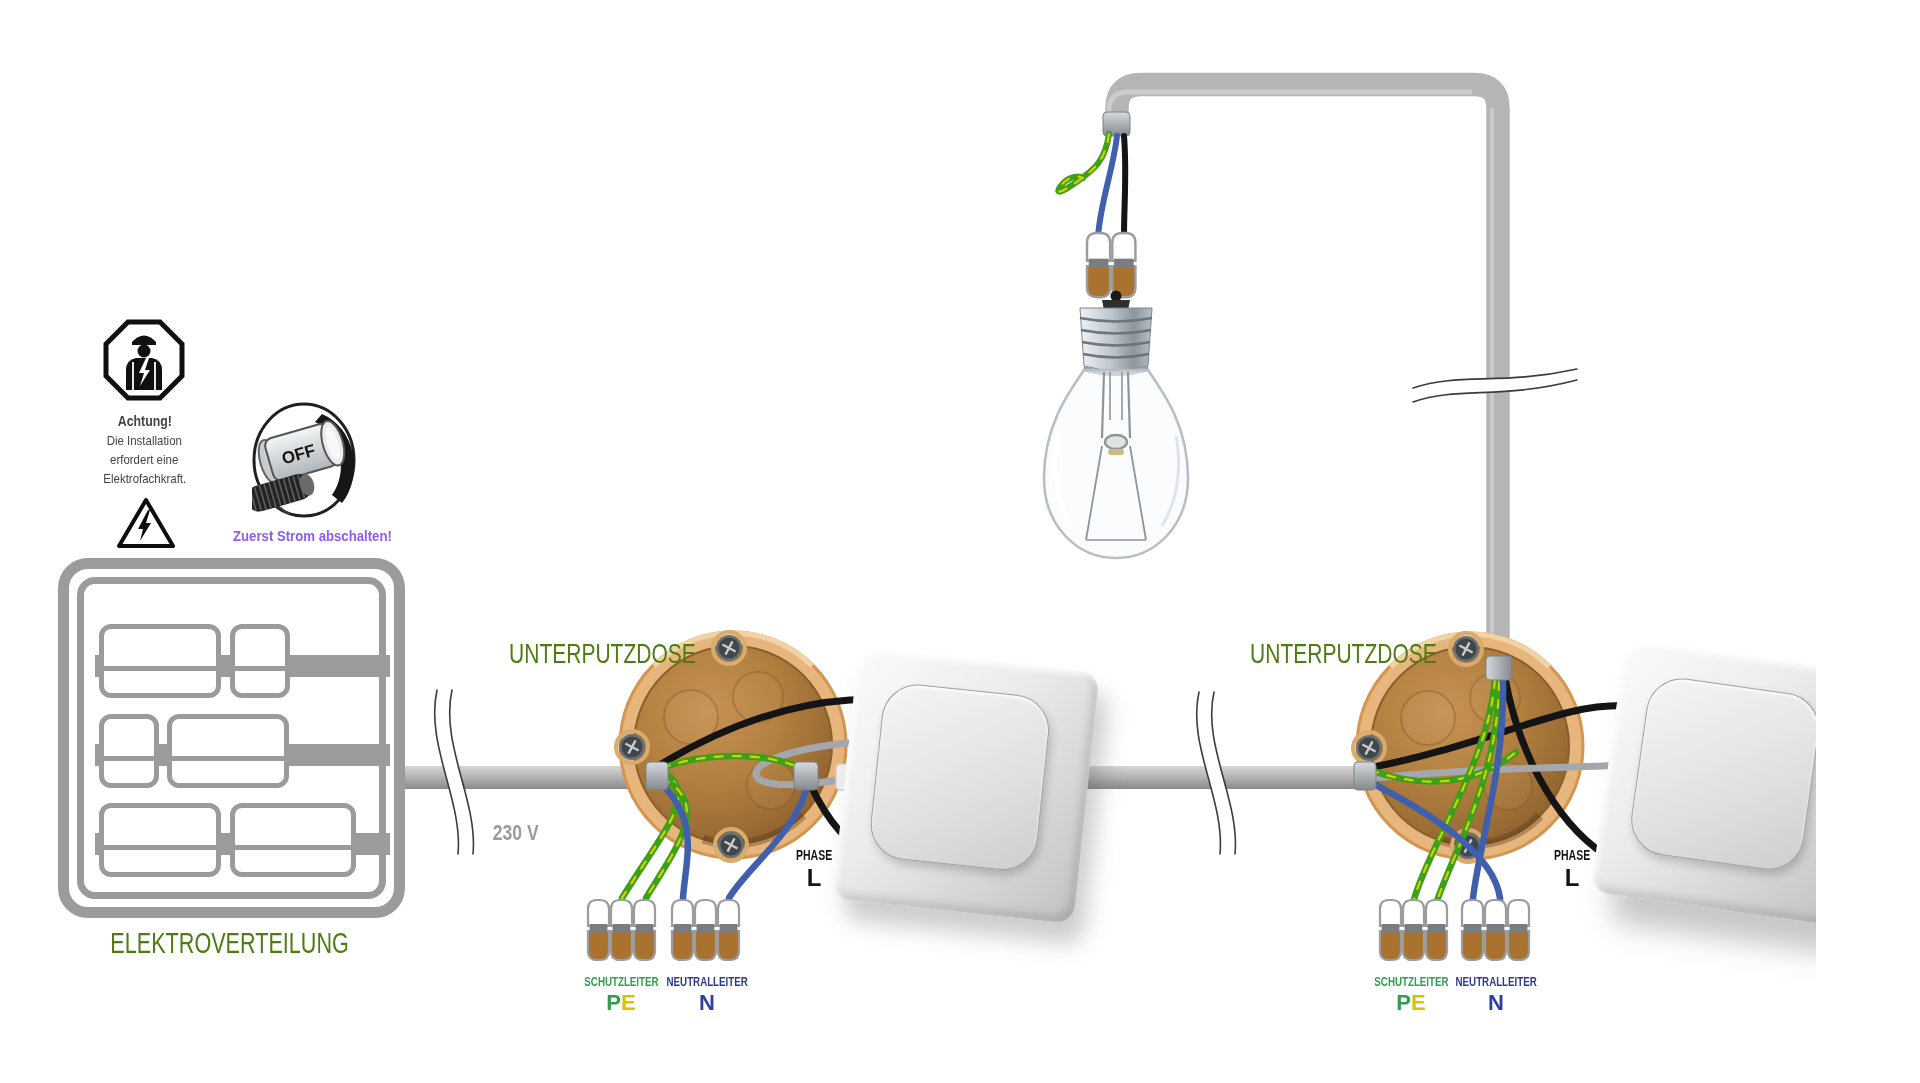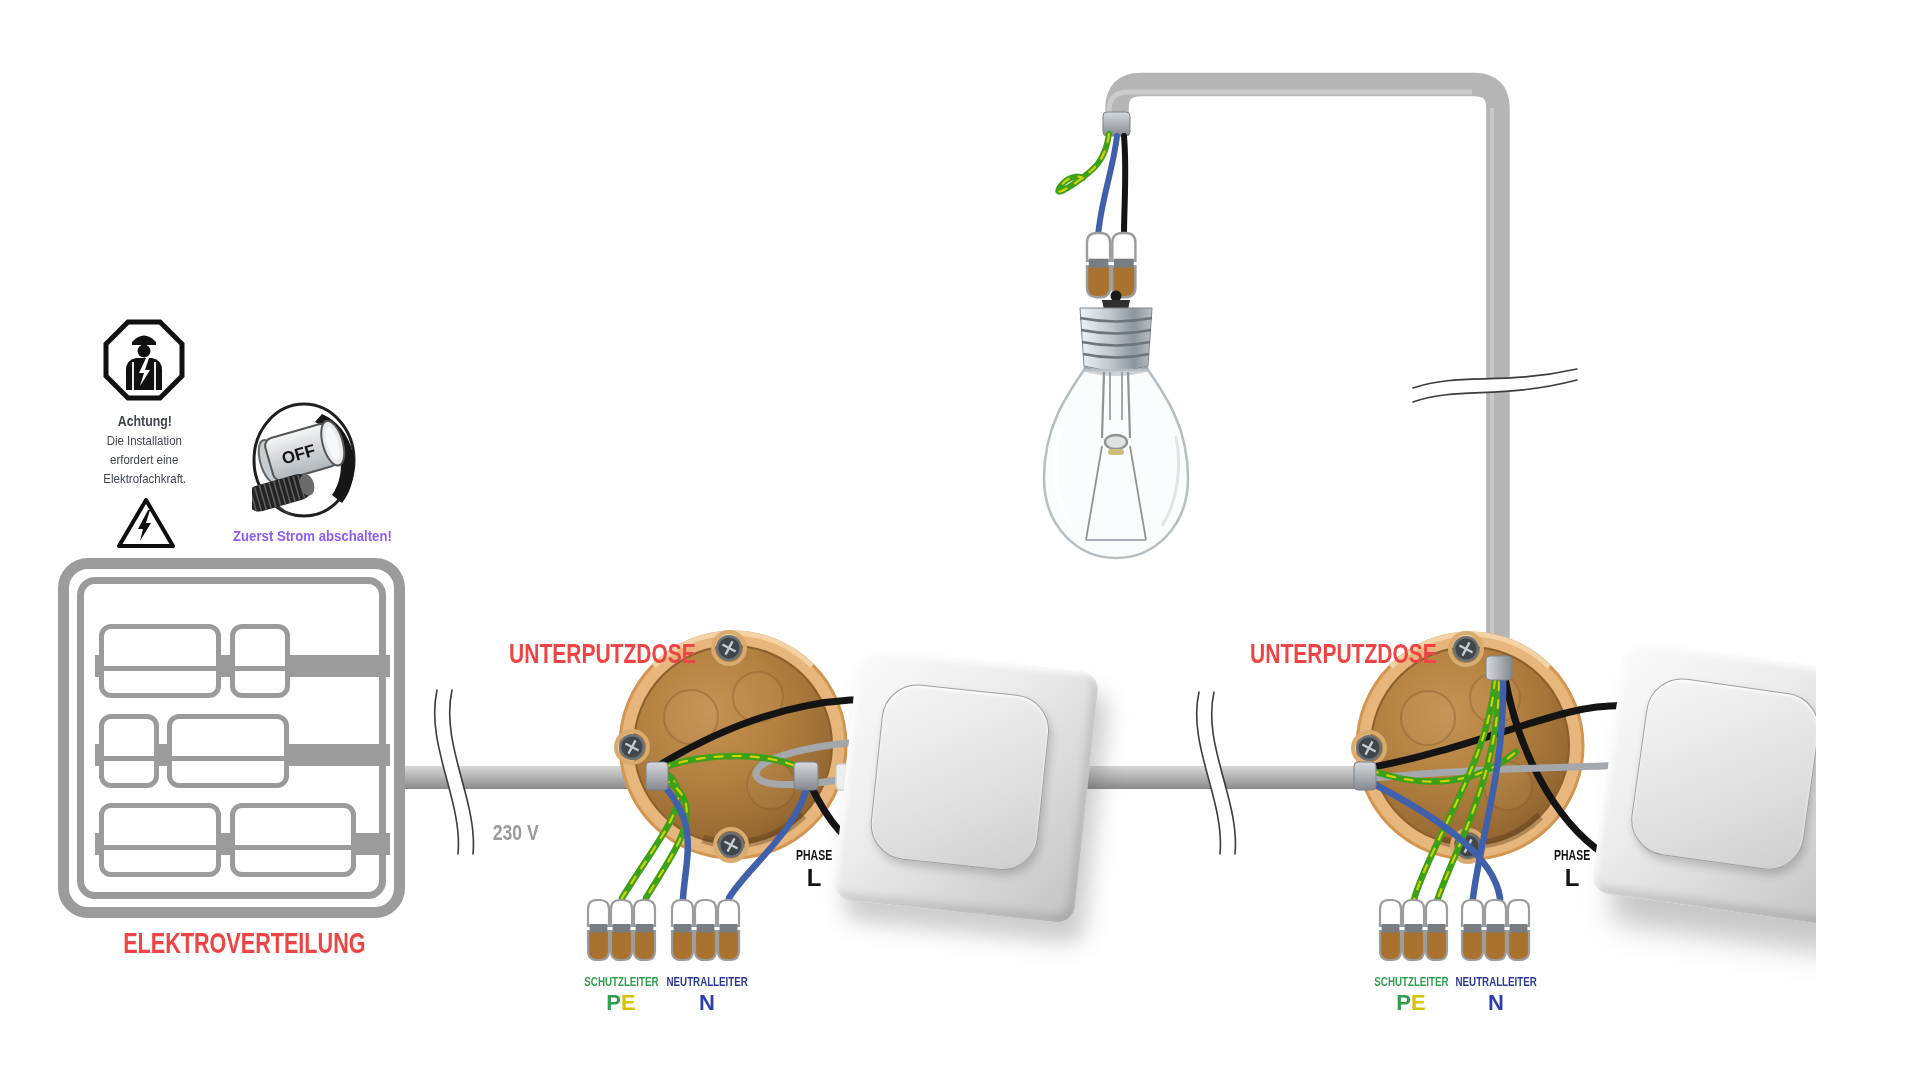--- a/index.html
+++ b/index.html
@@ -2,21 +2,21 @@
 <html><head>
 <meta charset="utf-8">
 <style>
   html,body{margin:0;padding:0;background:#fff;}
   .stage{position:relative;width:1816px;height:1083px;background:#fff;overflow:hidden;
          font-family:"Liberation Sans","DejaVu Sans",sans-serif;}
   .layer{position:absolute;left:0;top:0;z-index:1;}
   .txt{position:absolute;z-index:6;text-align:center;}
   .cond{display:inline-block;transform:scaleX(.75);transform-origin:50% 50%;white-space:nowrap;}
   .cond85{display:inline-block;transform:scaleX(.85);transform-origin:50% 50%;white-space:nowrap;}
-  .hl{font-weight:bold;color:#ef4444;text-align:center;}
+  .hl{font-weight:normal;color:#4d7c0f;text-align:center;}
   .big-label{font-size:28px;letter-spacing:0px;}
   .gray-label{color:#9b9b9b;font-weight:bold;font-size:22px;}
   .phase-t{font-size:14px;font-weight:bold;color:#141414;}
   .phase-c{font-size:24px;font-weight:bold;color:#141414;}
   .pe-t{font-size:13px;font-weight:bold;color:#2f9e4e;}
   .n-t{font-size:13px;font-weight:bold;color:#2b3a8f;}
   .pe-c{font-size:22px;font-weight:bold;}
   .pe-p{color:#2f9e4e;} .pe-e{color:#d9c300;}
   .n-c{font-size:22px;font-weight:bold;color:#2d3ea6;}
   .warn-txt{color:#3f444d;font-size:13.5px;line-height:19px;}
@@ -299,21 +299,21 @@
       <rect x="-36" y="-13" width="66" height="26" rx="12" fill="#232323"></rect>
       <path d="M -30 -11 V 11 M -25 -12 V 12 M -20 -13 V 13 M -15 -13 V 13 M -10 -13 V 13 M -5 -13 V 13 M 0 -13 V 13 M 5 -13 V 13 M 10 -13 V 13 M 15 -12 V 12 M 20 -12 V 12" stroke="#5f5f5f" stroke-width="1.6"></path>
       <ellipse cx="26" cy="0" rx="7" ry="11" fill="#6a6a6a"></ellipse>
     </g>
   </svg>
 
   <div class="txt note-txt" style="left:212px;top:527px;width:200px;">
     <span class="cond85">Zuerst Strom abschalten!</span>
   </div>
 
-  <div class="txt hl big-label" style="left:72px;top:926px;width:345px;font-size:30px;">
+  <div class="txt hl big-label" style="left:57px;top:926px;width:345px;font-size:30px;">
     <span class="cond" style="transform:scaleX(.72);">ELEKTROVERTEILUNG</span>
   </div>
 
   <div class="txt gray-label" style="left:466px;top:793px;width:100px;margin-top:27px;">
     <span class="cond" style="transform:scaleX(.8);">230 V</span>
   </div>
 
   <div class="txt hl" style="left:478px;top:638px;width:180px;font-size:28px;">
     <span class="cond">UNTERPUTZDOSE</span>
   </div>

